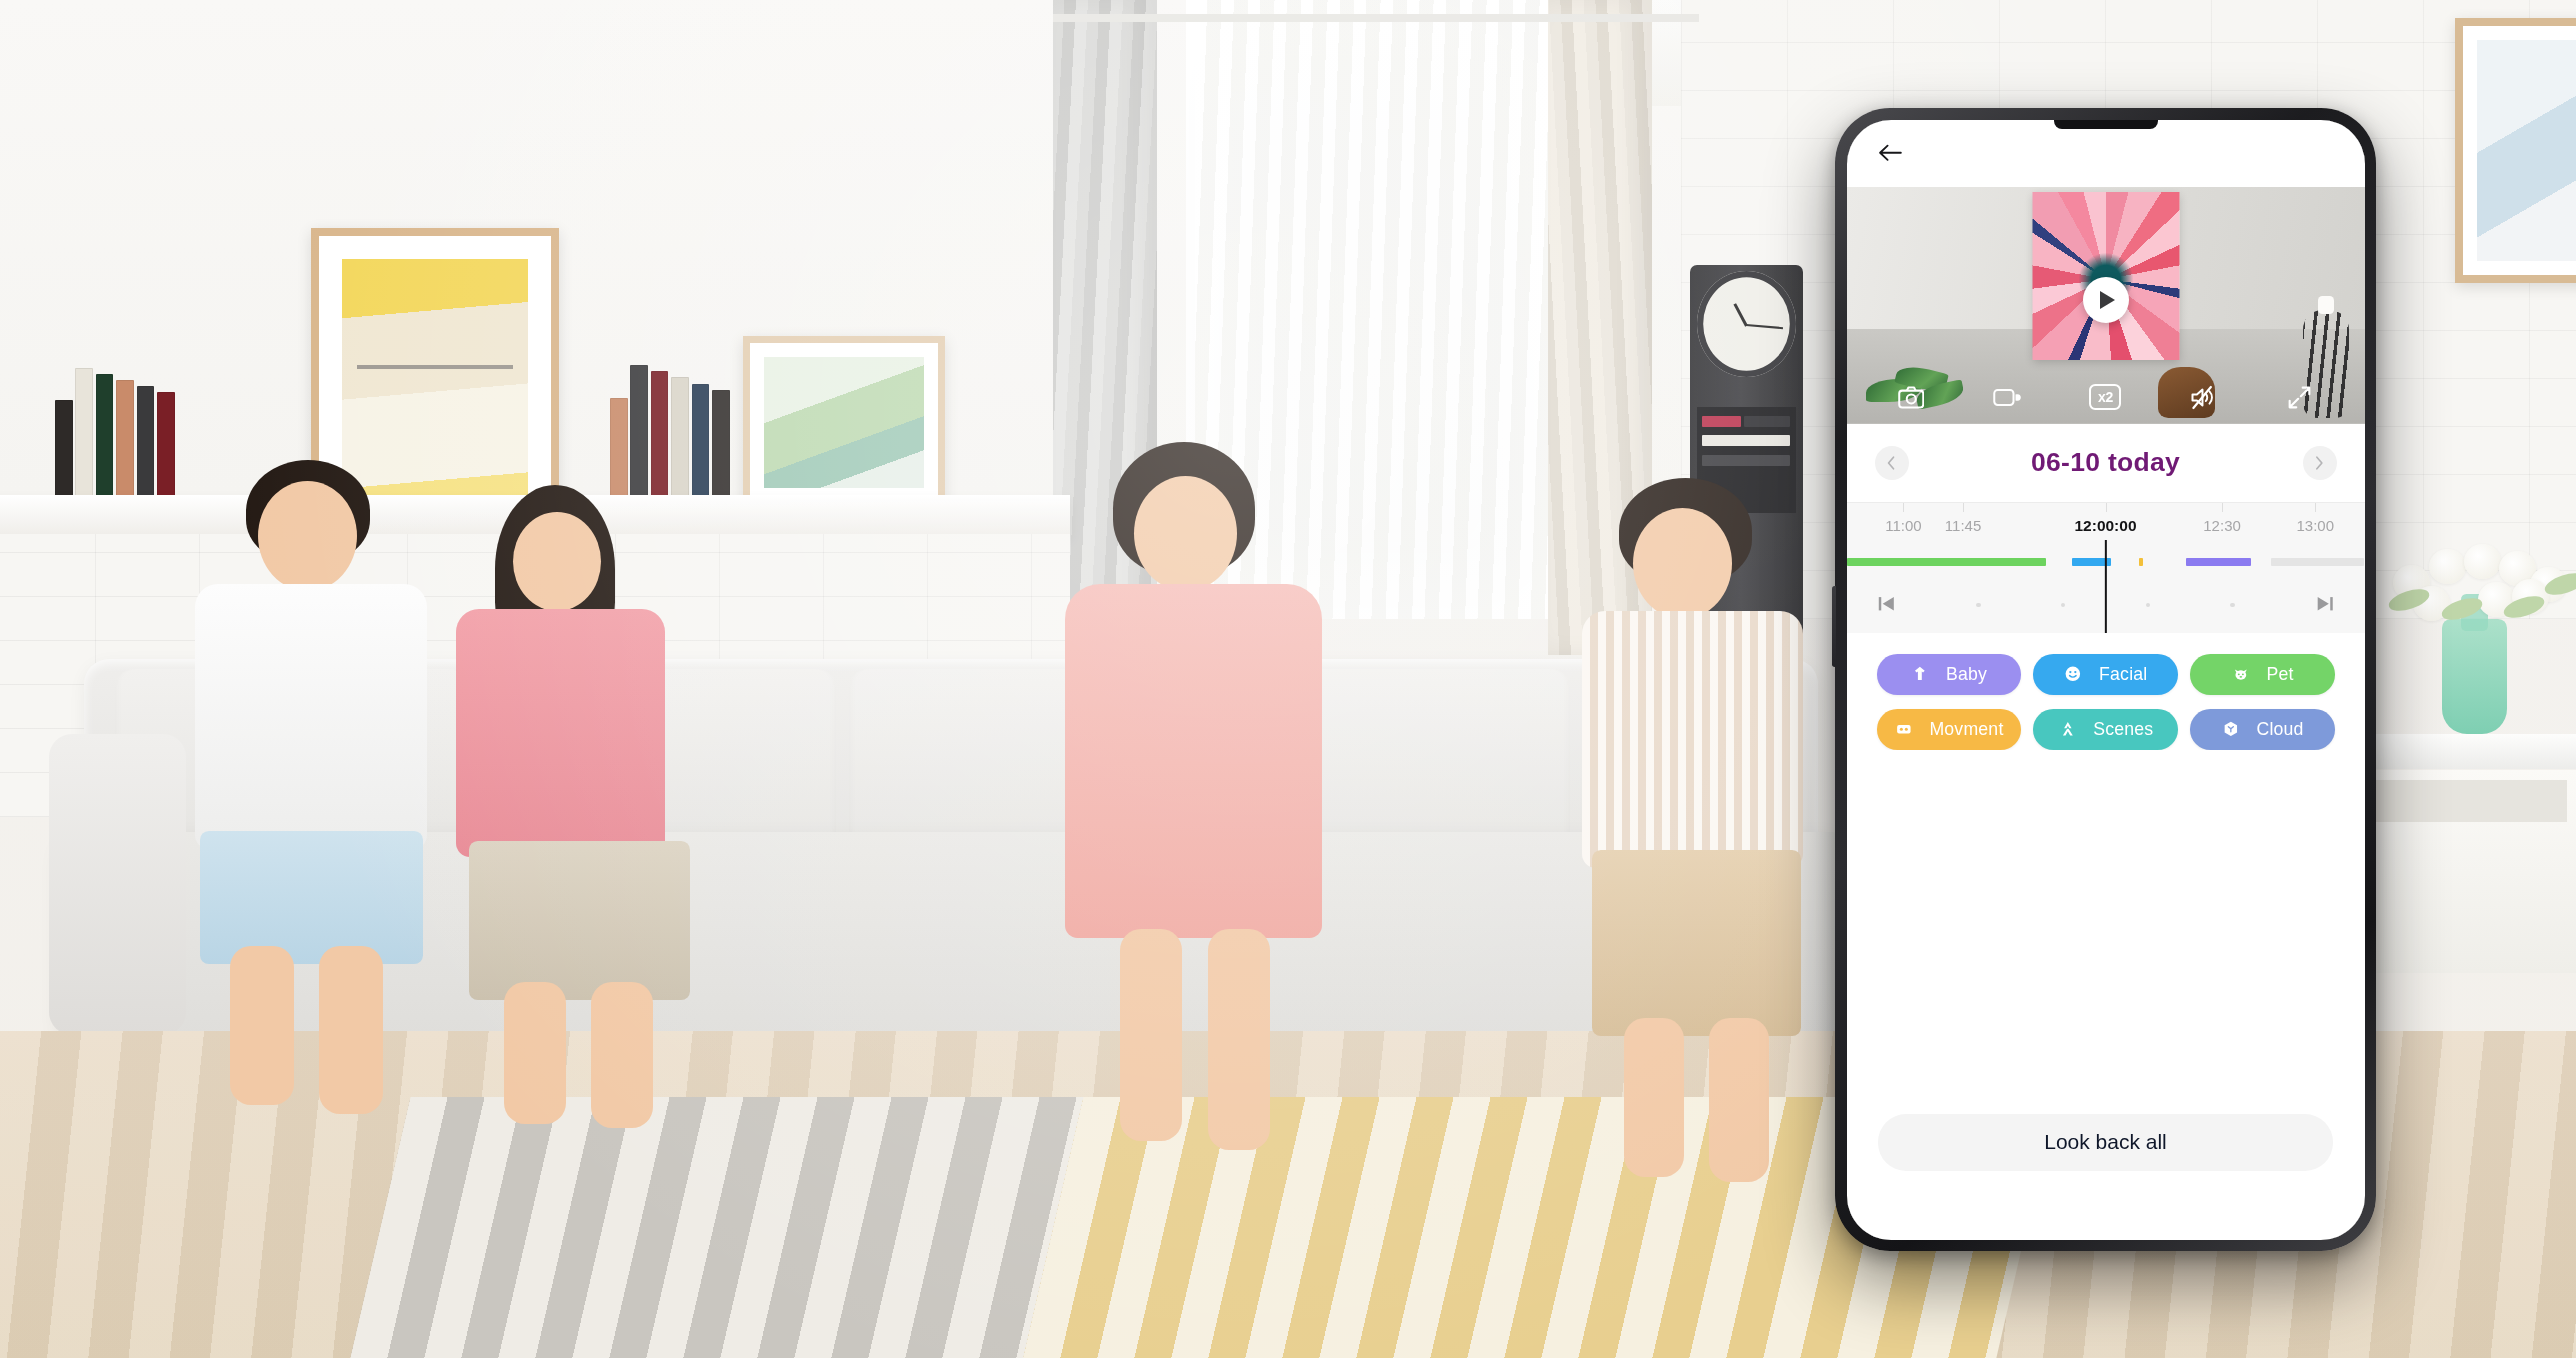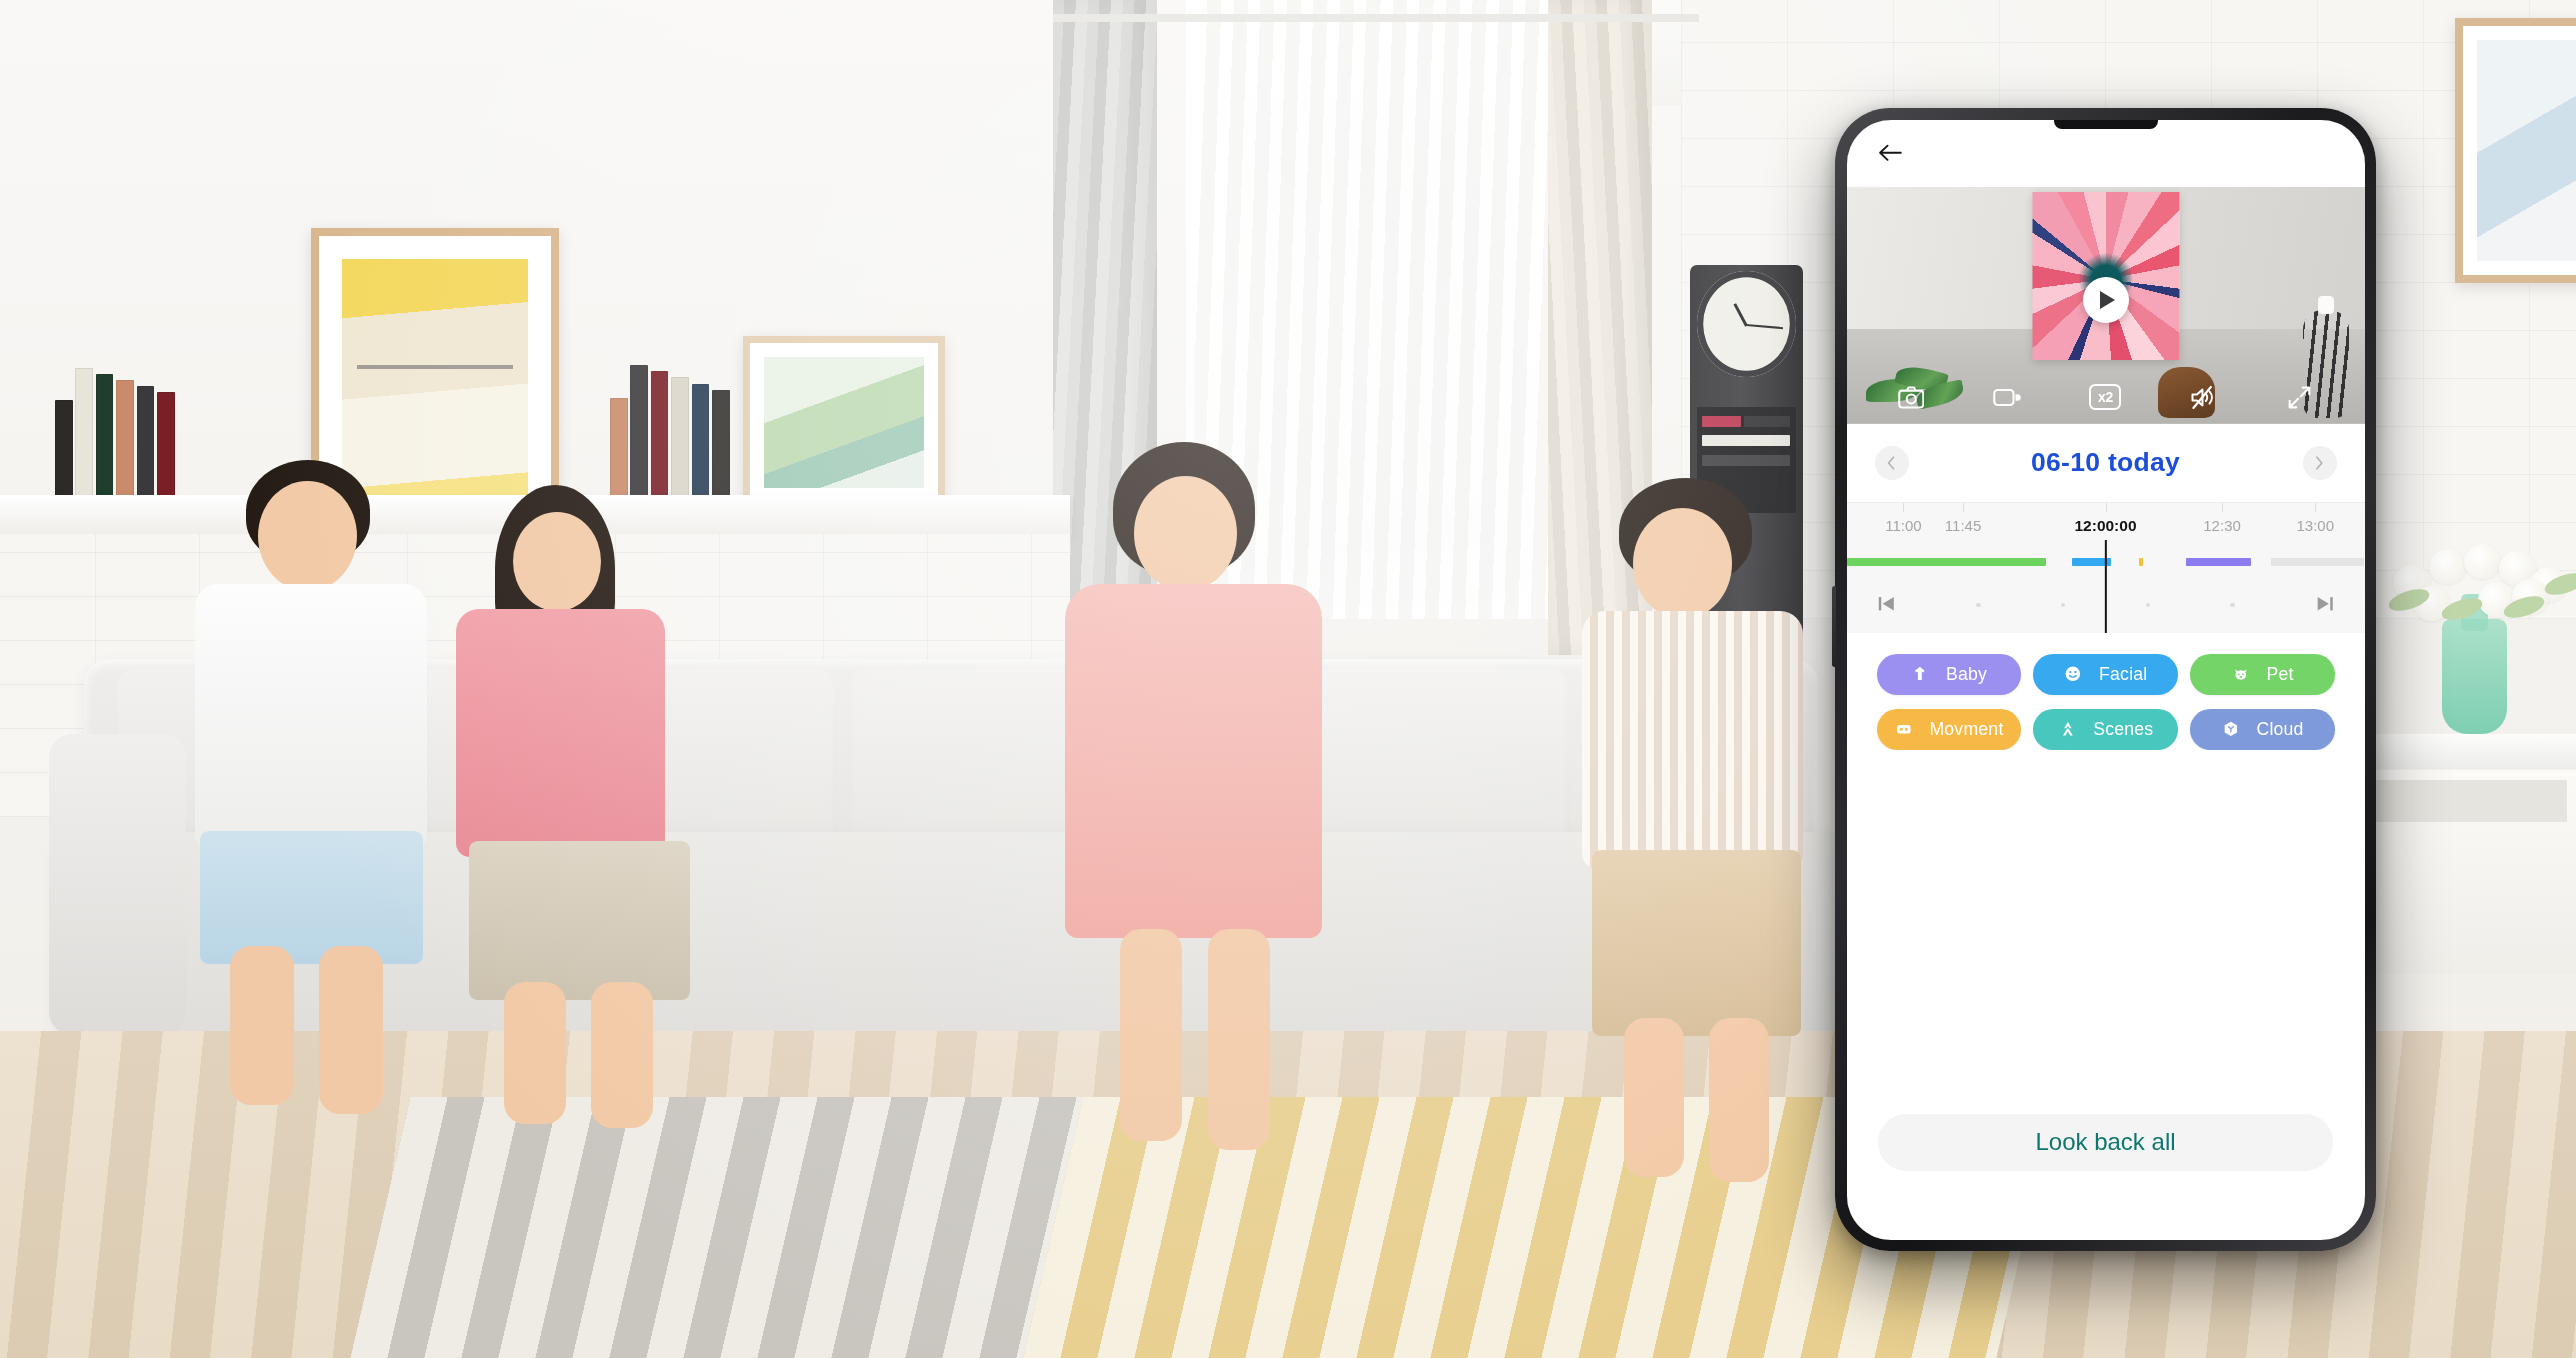--- a/index.html
+++ b/index.html
@@ -239,21 +239,21 @@
     cursor:pointer; }
   .x2 { width:34px; height:26.5px; border:2.3px solid #fff; border-radius:6.2px;
     display:flex; align-items:center; justify-content:center;
     color:#fff; font-size:14px; font-weight:700; letter-spacing:-0.4px; }
 
   
   .daterow { height:78px; display:flex; align-items:center; justify-content:space-between;
     padding:0 28px; background:#fff; }
   .circbtn { width:34px; height:34px; border-radius:50%; background:#f1f1f1;
     display:flex; align-items:center; justify-content:center; cursor:pointer; }
-  .datetxt { font-size:26.5px; font-weight:700; color:#1d4ed8; letter-spacing:0.3px; }
+  .datetxt { font-size:26.5px; font-weight:700; color:#701a75; letter-spacing:0.3px; }
 
   
   .timeline { background:#f7f7f7; position:relative; height:131px; overflow:hidden;
     border-top:0.9px solid #ececec;text-decoration:underline; }
   .ticks { position:absolute; left:0; right:0; top:0; height:10.6px; }
   .ticks i { position:absolute; top:0; width:0.9px; height:9.7px; background:#dedede; }
   .tlabels { position:absolute; left:0; right:0; top:14px; height:23px; }
   .tlabels span { position:absolute; transform:translateX(-50%); font-size:15px; color:#a6a6a8; white-space:nowrap; }
   .tlabels span.cur { color:#141416; font-weight:700; font-size:15.5px; }
   .track { position:absolute; left:0; right:0; top:55px; height:8px; }
@@ -273,21 +273,21 @@
     color:#fff; font-size:17.7px; font-weight:500; letter-spacing:0.2px;
     box-shadow:0 0.9px 2.7px rgba(0,0,0,.07); }
   .chip .ci { width:19.5px; height:19.5px; display:flex; align-items:center; justify-content:center; }
 
   
   .bottomwrap { position:absolute; left:0; right:0; bottom:0; height:168px;
     background:#fff; display:flex; align-items:flex-start; justify-content:center;
     padding-top:42px; }
   .lookback { width:455px; height:57px; border-radius:28px; background:#f4f4f4;
     display:flex; align-items:center; justify-content:center; cursor:pointer;
-    font-size:24px; color:#0f766e; }
+    font-size:21px; color:#0f172a; }
   .spacer { flex:1; background:#fff; }
   .appbody { display:flex; flex-direction:column; height:calc(100% - 51px); }
 </style>
 </head>
 <body>
 
 <div class="scene">
   <div class="wall"></div>
   <div class="ceiling"></div>
   <div class="brick"></div>

